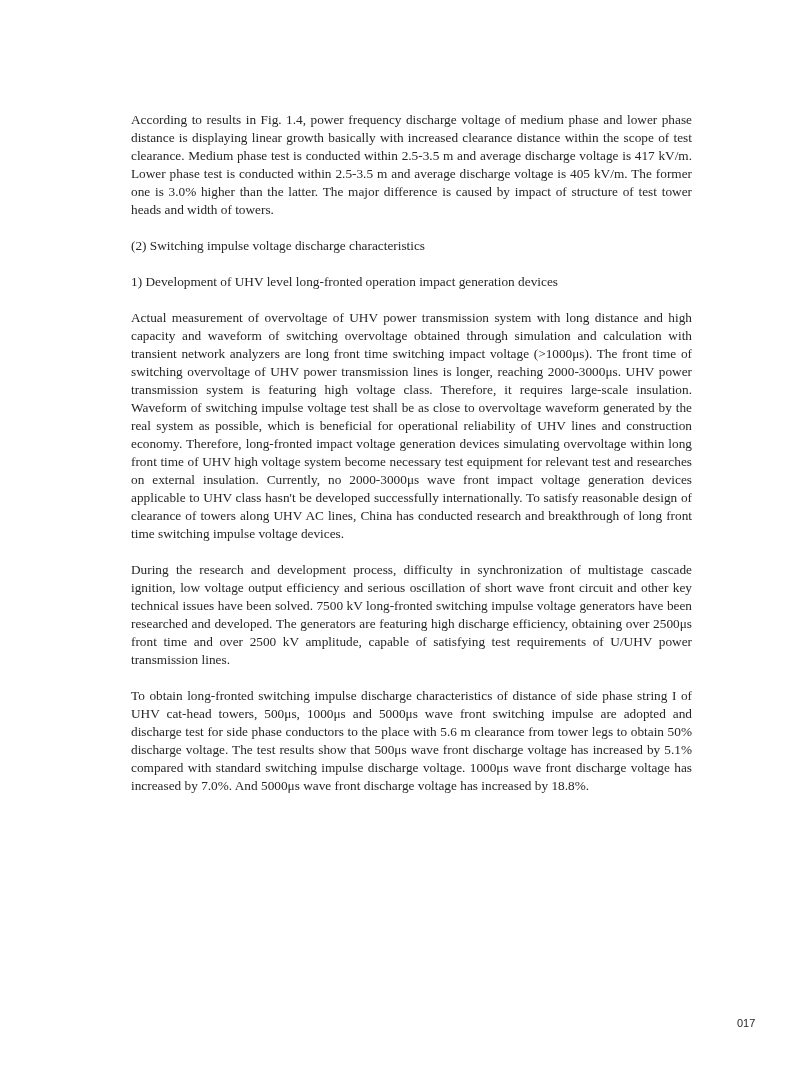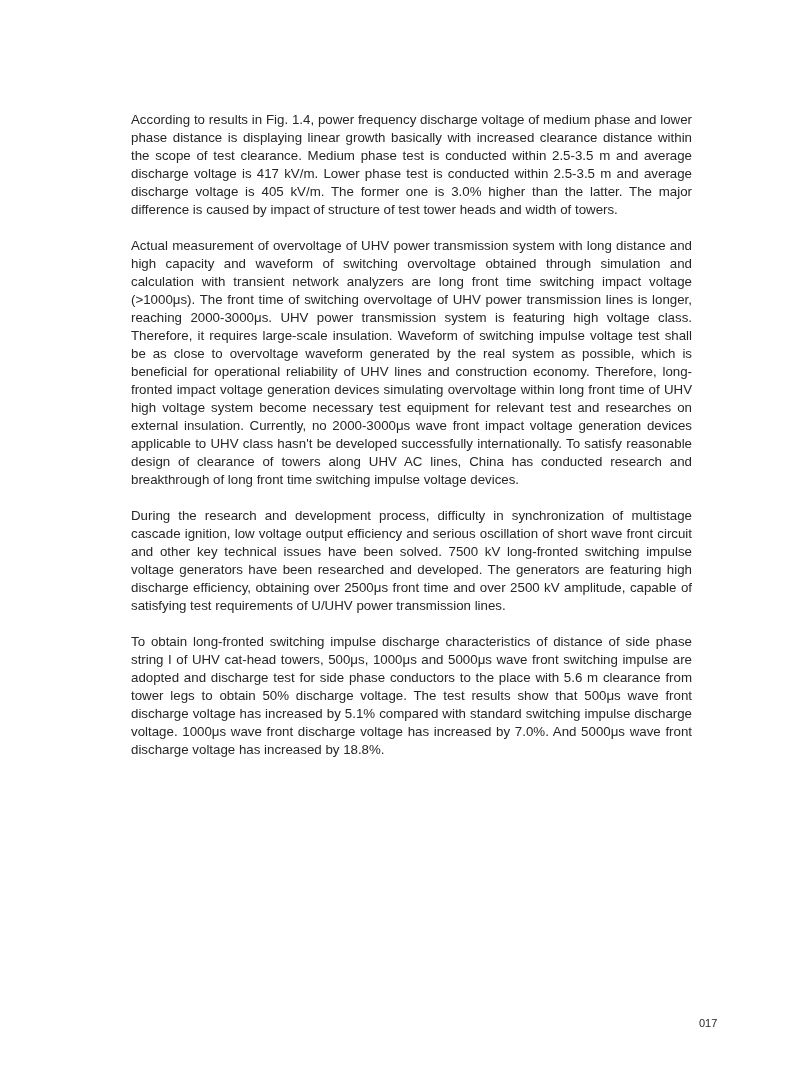--- a/index.html
+++ b/index.html
@@ -11,45 +11,47 @@
       width: 793px;
       height: 1077px;
       position: relative;
       overflow: hidden;
     }
     .page {
       position: absolute;
       left: 131px;
       top: 111px;
       width: 561px;
-      font-family: Liberation Sans, sans-serif;
+      font-family: Liberation Serif, serif;
       font-size: 13.3px;
       line-height: 18px;
       color: #262626;
     }
     .para {
       margin: 0 0 18px 0;
       text-align: justify;
     }
     .heading {
       margin: 0 0 18px 0;
       text-align: left;
     }
     .page-number {
       position: absolute;
-      left: 699px;
+      left: 737px;
       top: 1017px;
       font-family: "Liberation Sans", sans-serif;
       font-size: 11px;
       color: #262626;
     }
   </style>
 </head>
 <body>
 
 <div class="page">
   <p class="para">According to results in Fig. 1.4, power frequency discharge voltage of medium phase and lower phase distance is displaying linear growth basically with increased clearance distance within the scope of test clearance. Medium phase test is conducted within 2.5-3.5 m and average discharge voltage is 417 kV/m. Lower phase test is conducted within 2.5-3.5 m and average discharge voltage is 405 kV/m. The former one is 3.0% higher than the latter. The major difference is caused by impact of structure of test tower heads and width of towers.</p>
+  <p class="heading">(2) Switching impulse voltage discharge characteristics</p>
+  <p class="heading">1) Development of UHV level long-fronted operation impact generation devices</p>
   <p class="para">Actual measurement of overvoltage of UHV power transmission system with long distance and high capacity and waveform of switching overvoltage obtained through simulation and calculation with transient network analyzers are long front time switching impact voltage (&gt;1000μs). The front time of switching overvoltage of UHV power transmission lines is longer, reaching 2000-3000μs. UHV power transmission system is featuring high voltage class. Therefore, it requires large-scale insulation. Waveform of switching impulse voltage test shall be as close to overvoltage waveform generated by the real system as possible, which is beneficial for operational reliability of UHV lines and construction economy. Therefore, long-fronted impact voltage generation devices simulating overvoltage within long front time of UHV high voltage system become necessary test equipment for relevant test and researches on external insulation. Currently, no 2000-3000μs wave front impact voltage generation devices applicable to UHV class hasn't be developed successfully internationally. To satisfy reasonable design of clearance of towers along UHV AC lines, China has conducted research and breakthrough of long front time switching impulse voltage devices.</p>
   <p class="para">During the research and development process, difficulty in synchronization of multistage cascade ignition, low voltage output efficiency and serious oscillation of short wave front circuit and other key technical issues have been solved. 7500 kV long-fronted switching impulse voltage generators have been researched and developed. The generators are featuring high discharge efficiency, obtaining over 2500μs front time and over 2500 kV amplitude, capable of satisfying test requirements of U/UHV power transmission lines.</p>
   <p class="para">To obtain long-fronted switching impulse discharge characteristics of distance of side phase string I of UHV cat-head towers, 500μs, 1000μs and 5000μs wave front switching impulse are adopted and discharge test for side phase conductors to the place with 5.6 m clearance from tower legs to obtain 50% discharge voltage. The test results show that 500μs wave front discharge voltage has increased by 5.1% compared with standard switching impulse discharge voltage. 1000μs wave front discharge voltage has increased by 7.0%. And 5000μs wave front discharge voltage has increased by 18.8%.</p>
 </div>
 
 <div class="page-number">017</div>
 
 </body></html>

